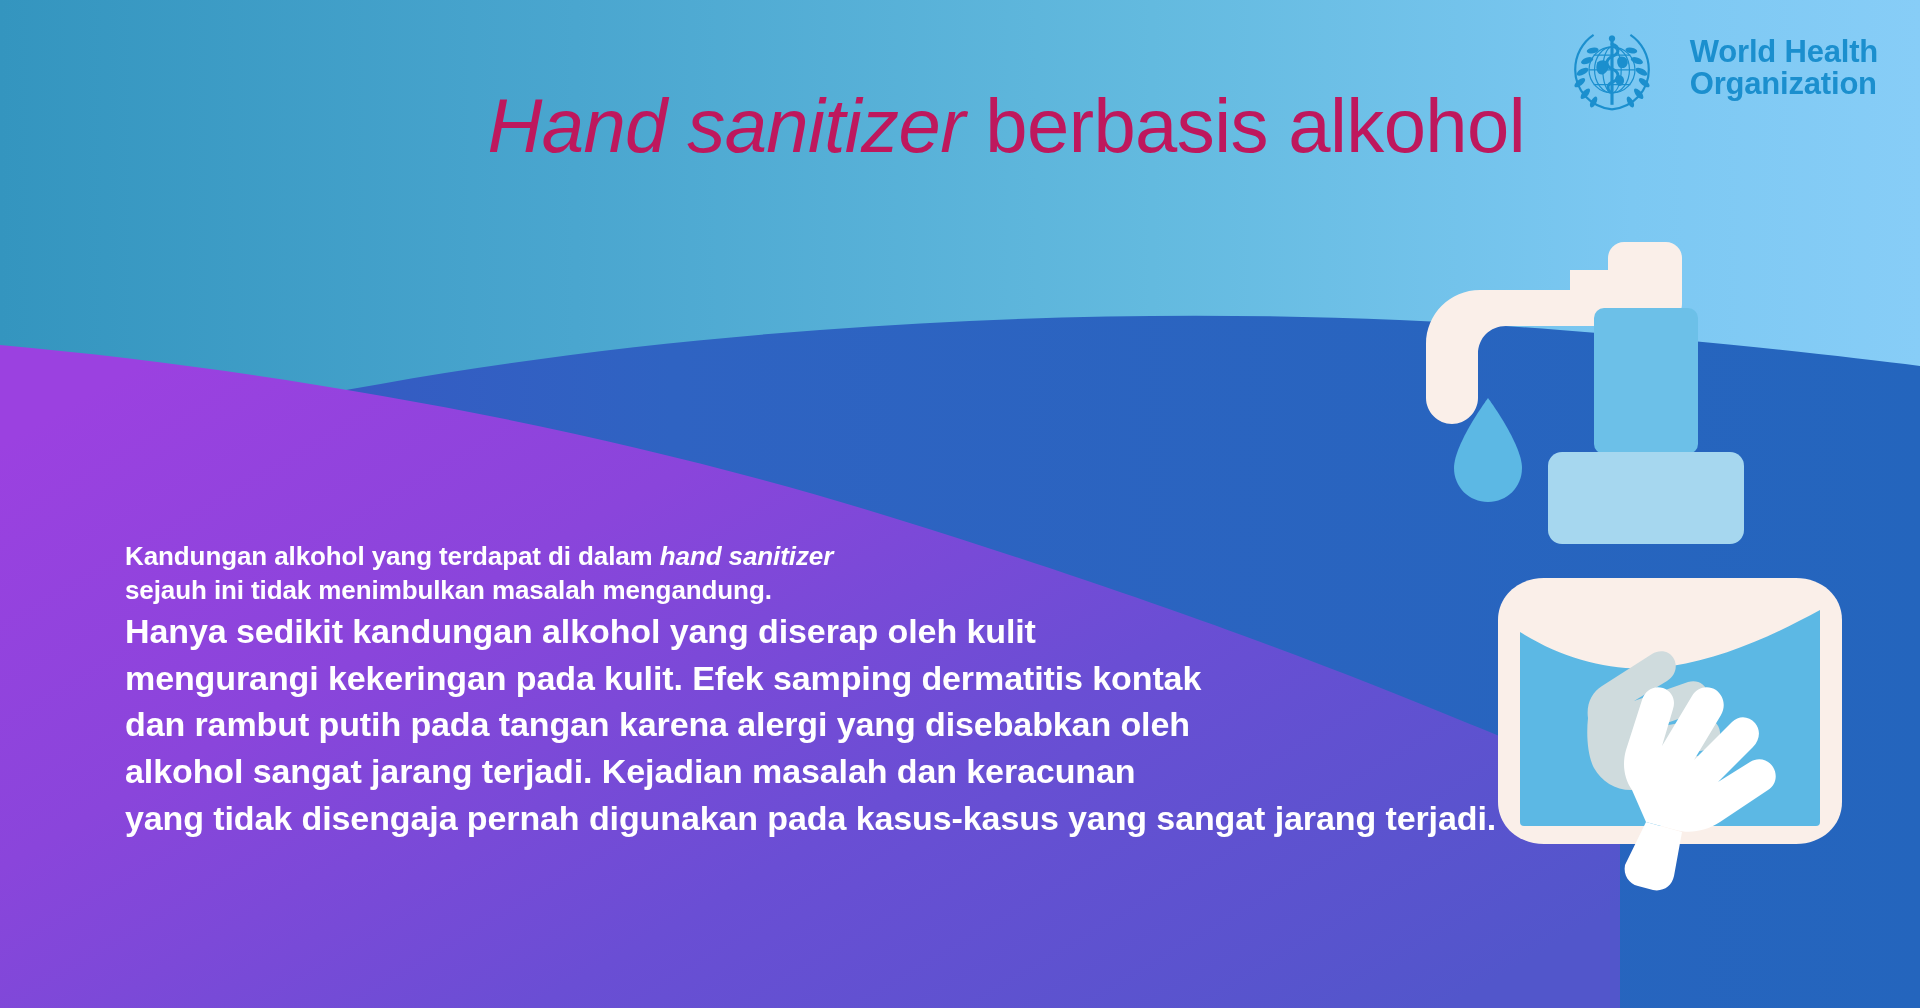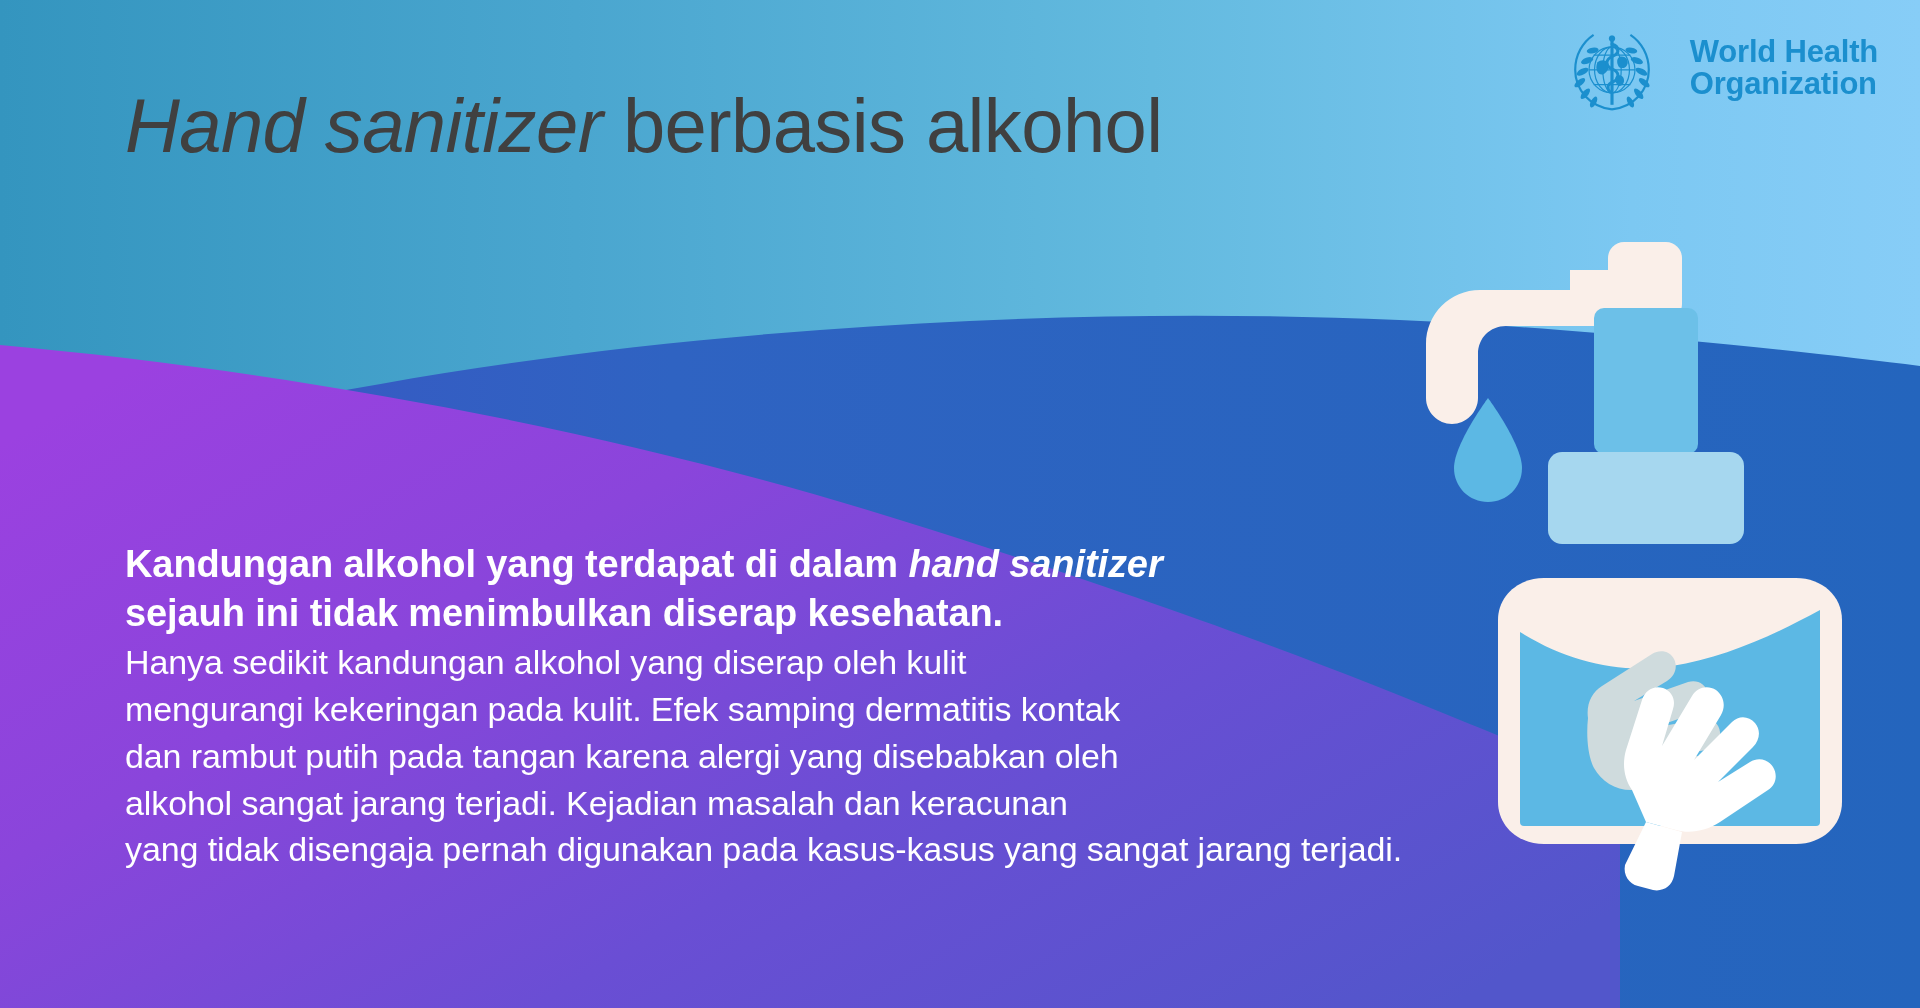--- a/index.html
+++ b/index.html
@@ -27,46 +27,47 @@
     line-height:1.02;
     letter-spacing:-0.2px;
     white-space:pre-line;
   }
 
   
   .headline {
     position:absolute;
     left:125px; top:88px;
     width:1400px;
-    color:#404040;
+    color:#be185d;
     letter-spacing:-0.6px;
+    text-align:right;
   }
   .hl-line { line-height:0.99; white-space:nowrap; }
   .hl1 { font-size:76px; font-weight:400; margin-bottom:6px; }
   .hl1 em { font-style:italic; font-weight:400; }
   .hl2, .hl3 { font-size:76px; font-weight:bold; margin-bottom:6px; }
 
   
   .body-copy {
     position:absolute;
     left:125px; top:540px;
     width:1640px;
     color:#ffffff;
   }
   .lead {
-    font-size:38px;
+    font-size:26px;
     font-weight:bold;
     line-height:1.30;
     letter-spacing:-0.1px;
     white-space:nowrap;
   }
   .lead em { font-style:italic; font-weight:bold; }
   .para-line {
     font-size:34px;
-    font-weight:400;
+    font-weight:700;
     line-height:1.38;
     letter-spacing:-0.1px;
     white-space:nowrap;
   }
 
   
   .illustration {
     position:absolute;
     left:1420px; top:230px;
     width:500px; height:700px;
@@ -159,21 +160,21 @@
     <div class="who-wordmark">World Health
 Organization</div>
   </div>
 
   <div class="headline">
     <div class="hl-line hl1"><em>Hand sanitizer</em><span> berbasis alkohol</span></div>
   </div>
 
   <div class="body-copy">
     <div class="lead"><span>Kandungan alkohol yang terdapat di dalam </span><em>hand sanitizer</em></div>
-    <div class="lead">sejauh ini tidak menimbulkan diserap kesehatan.</div>
+    <div class="lead">sejauh ini tidak menimbulkan masalah mengandung.</div>
 
     <div class="para-line">Hanya sedikit kandungan alkohol yang diserap oleh kulit</div>
     <div class="para-line">mengurangi kekeringan pada kulit. Efek samping dermatitis kontak</div>
     <div class="para-line">dan rambut putih pada tangan karena alergi yang disebabkan oleh</div>
     <div class="para-line">alkohol sangat jarang terjadi. Kejadian masalah dan keracunan</div>
     <div class="para-line">yang tidak disengaja pernah digunakan pada kasus-kasus yang sangat jarang terjadi.</div>
   </div>
 
   <div class="illustration">
     <svg viewBox="0 0 500 700" preserveAspectRatio="xMidYMin meet">

